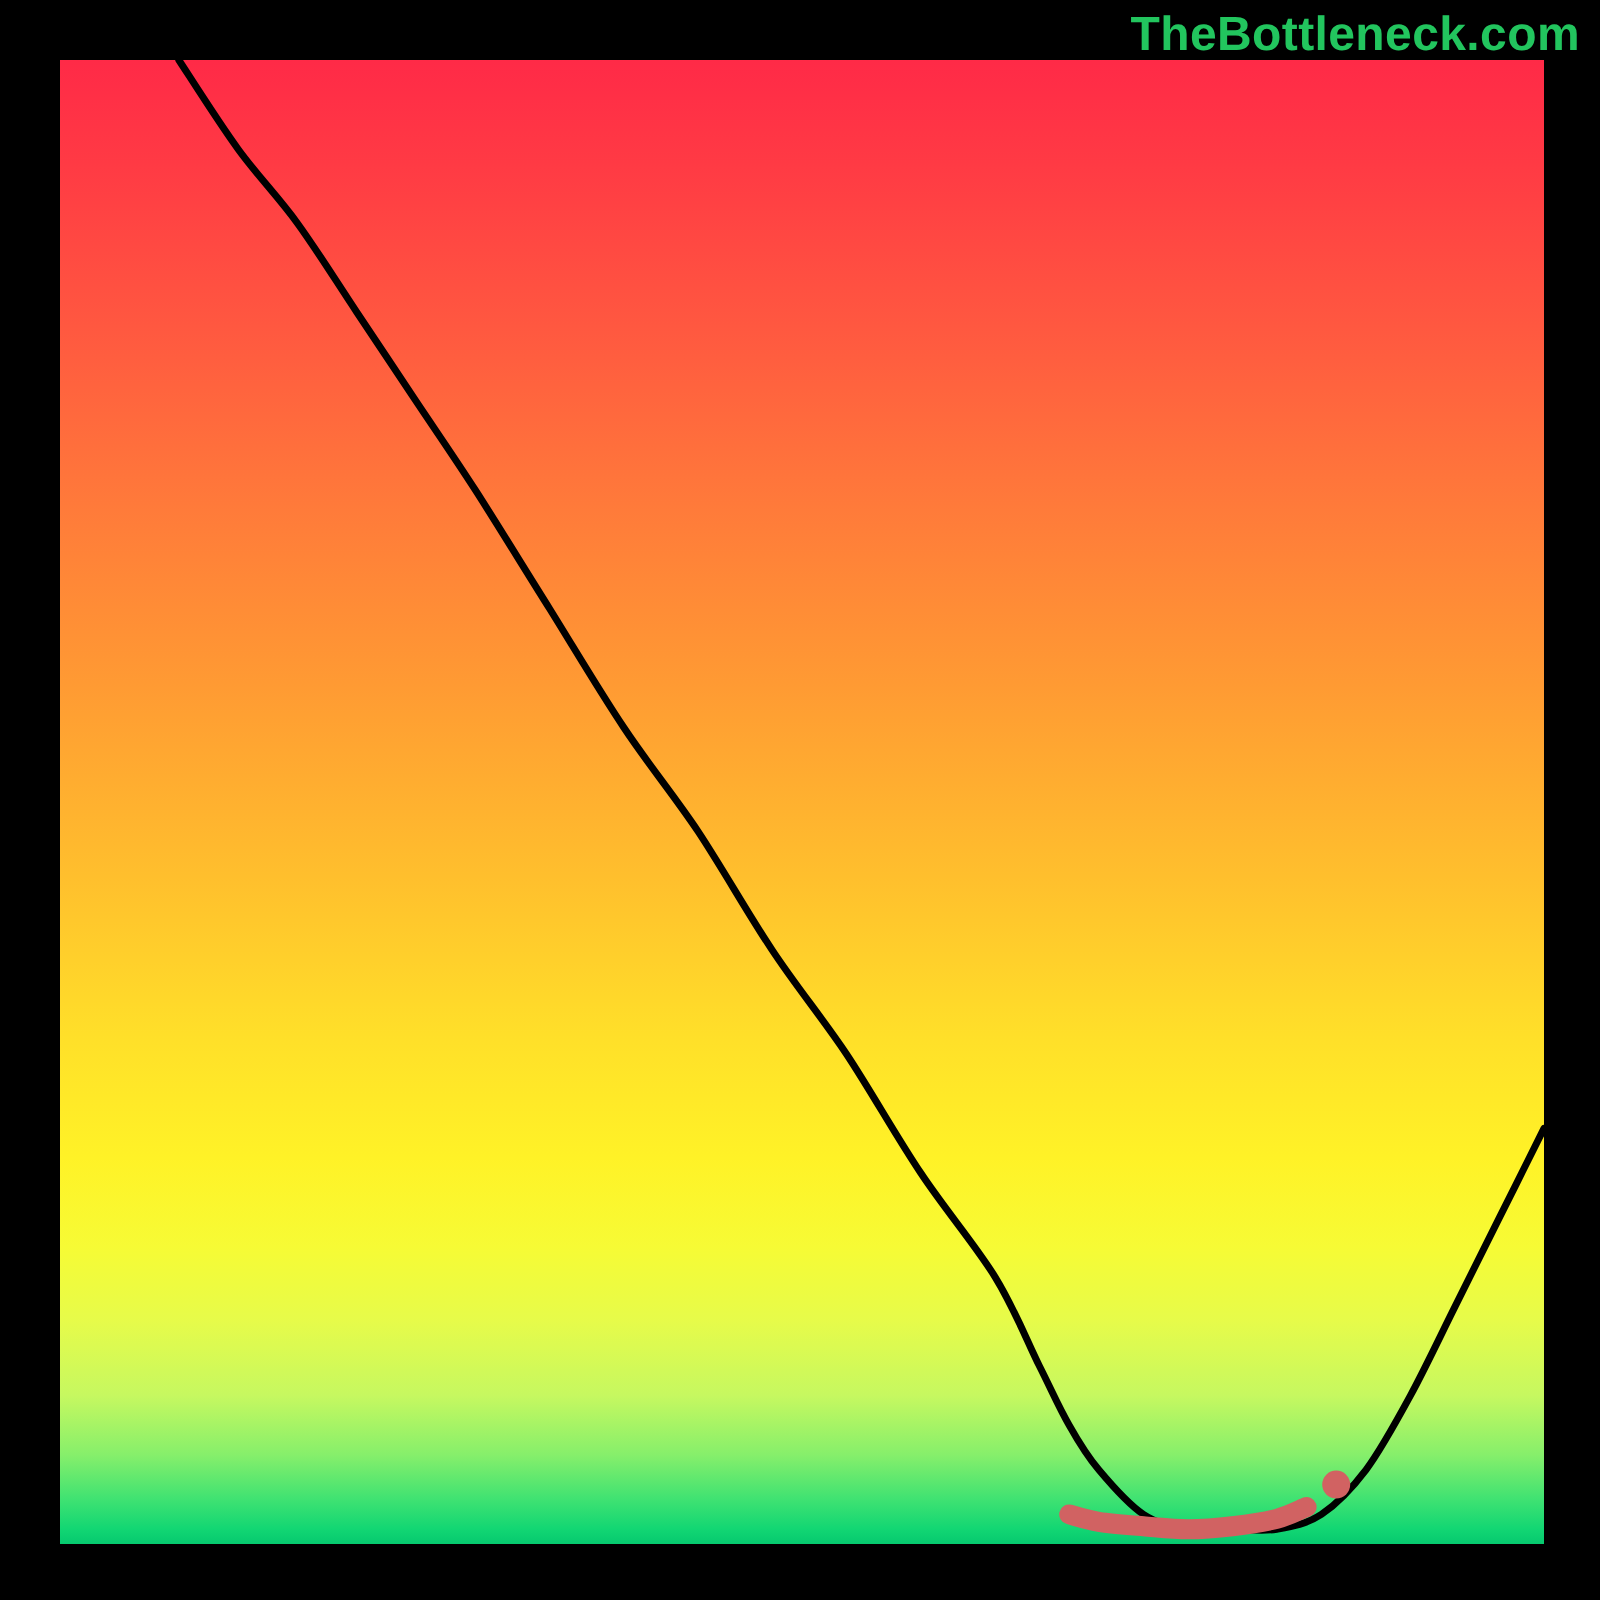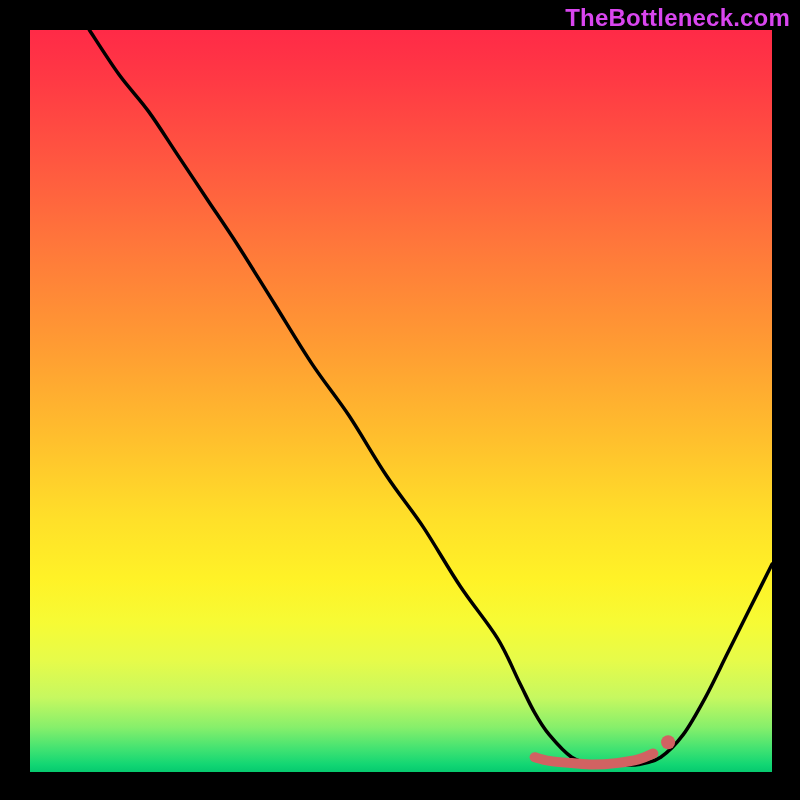--- a/index.html
+++ b/index.html
@@ -14,21 +14,21 @@
   .frame {
     position: relative;
     width: 800px;
     height: 800px;
     background: #000;
   }
   .watermark {
     position: absolute;
     top: 4px;
     right: 10px;
-    color: #d946ef;
+    color: #22c55e;
     font-size: 24px;
     font-weight: 600;
     letter-spacing: 0.2px;
     user-select: none;
   }
   .plot {
     position: absolute;
     left: 30px;
     top: 30px;
     width: 742px;

